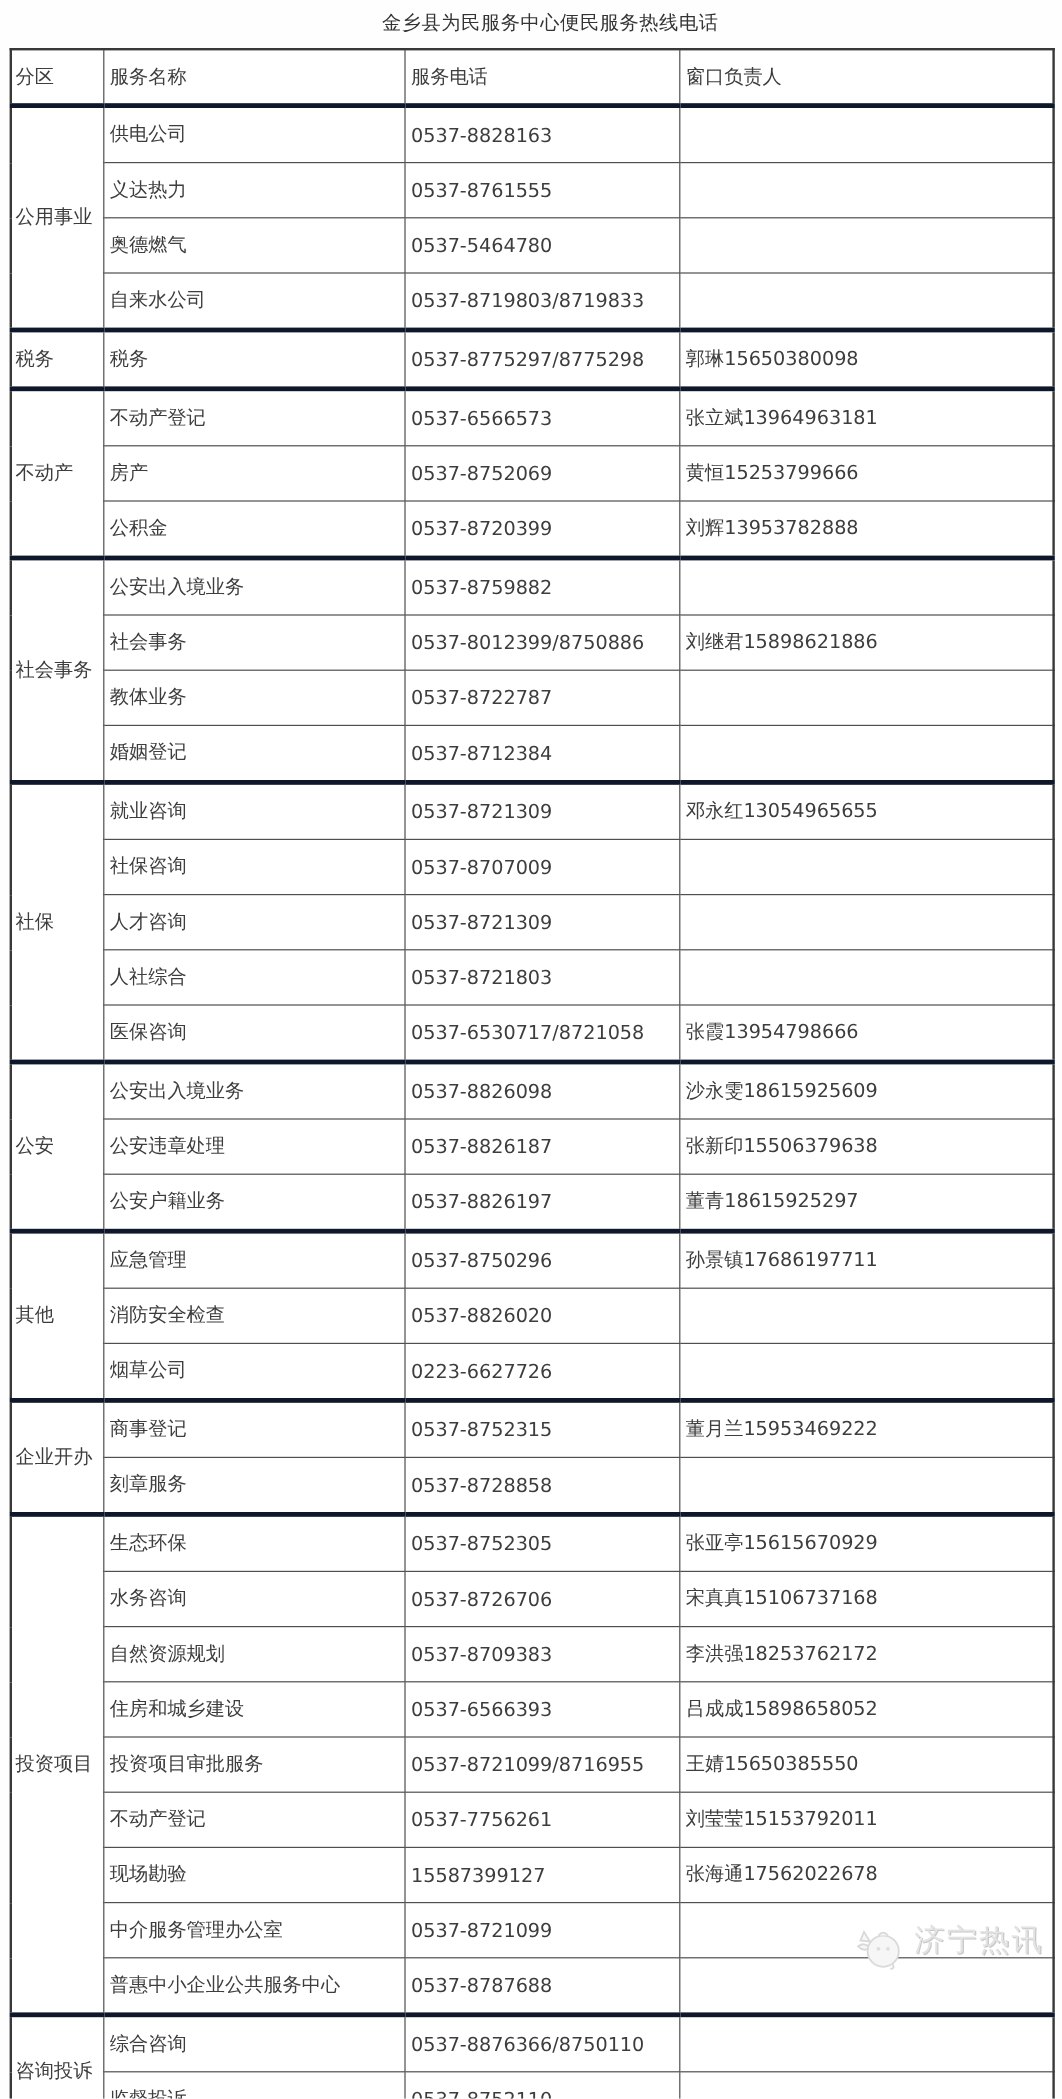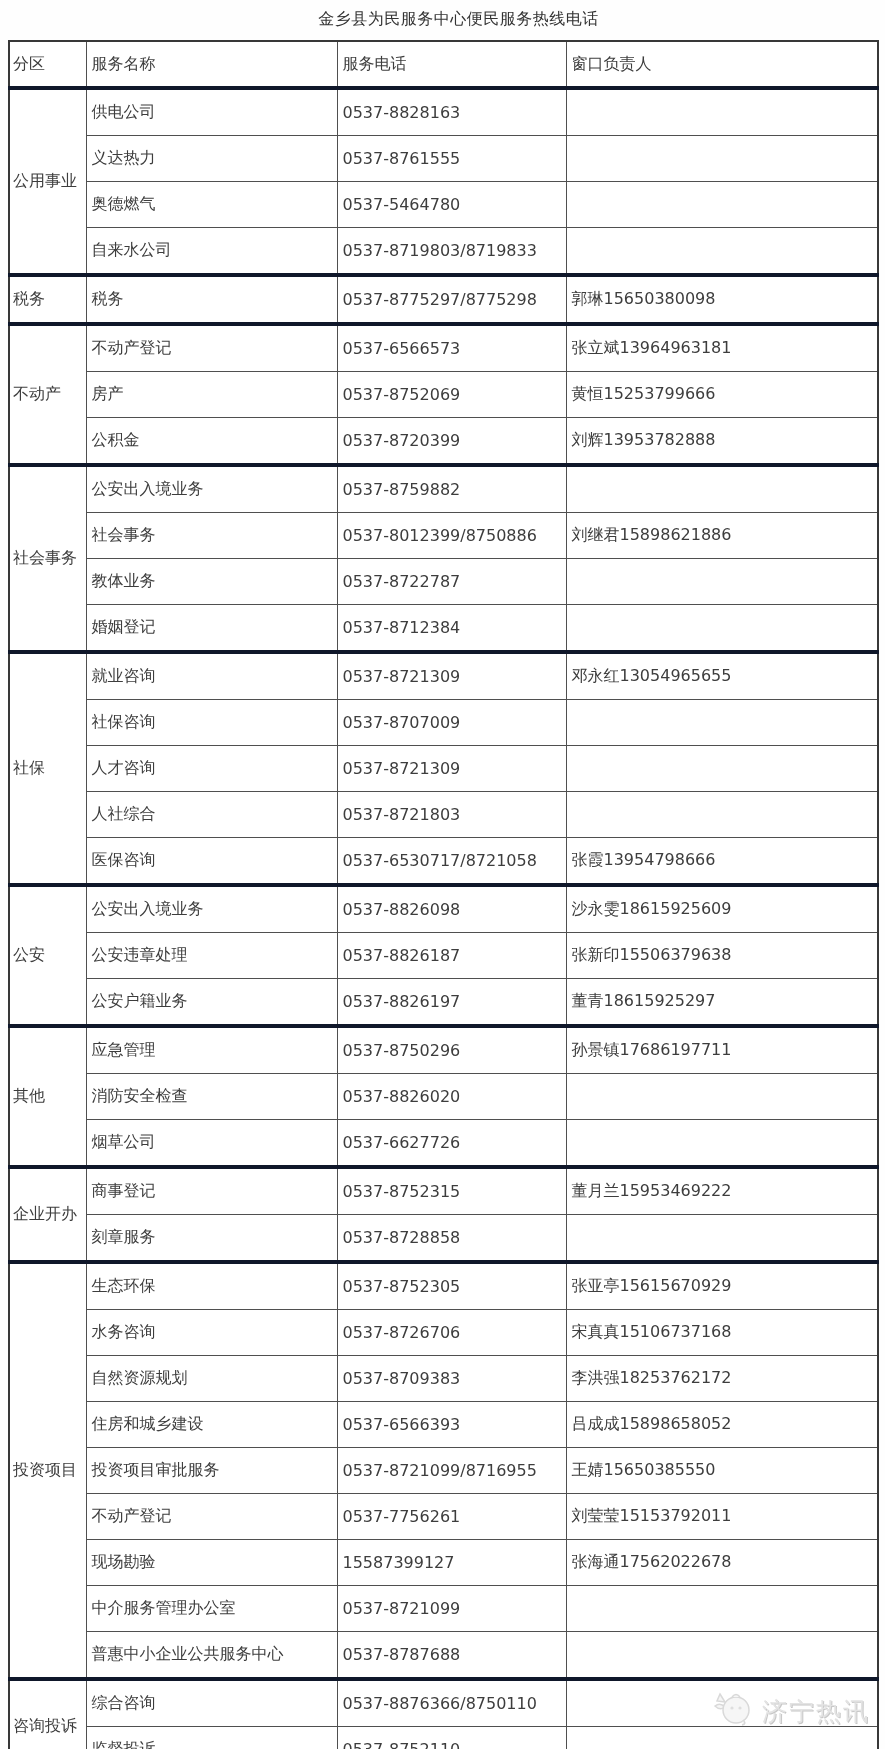--- a/index.html
+++ b/index.html
@@ -56,23 +56,23 @@
   }
   thead th {
     border-bottom: 2px solid #383838;
     height: 44px;
   }
   th.cat-cell, td.cat-cell { padding-left: 3px; margin-left: 22px; }
   tr.group-start td { border-top: 4px solid #0f172a; }
   .watermark {
     position: absolute;
     left: 712px;
-    top: 1684px;
+    top: 1600px;
     display: flex;
-    align-items: flex-end;
+    align-items: flex-start;
     gap: 6px;
     pointer-events: none;
   }
   .watermark-text {
     font-size: 25px;
     letter-spacing: 2px;
     color: #e3e3e3;
     text-shadow: 1px 1px 0 #c8c8c8, -1px -1px 0 #ffffff;
     white-space: nowrap;
   }
@@ -213,21 +213,21 @@
           <td>0537-8750296</td>
           <td>孙景镇17686197711</td>
         </tr>
         <tr>
           <td>消防安全检查</td>
           <td>0537-8826020</td>
           <td></td>
         </tr>
         <tr>
           <td>烟草公司</td>
-          <td>0537-6627726</td>
+          <td>0223-6627726</td>
           <td></td>
         </tr>
         <tr class="group-start">
           <td class="cat-cell" rowspan="2">企业开办</td>
           <td>商事登记</td>
           <td>0537-8752315</td>
           <td>董月兰15953469222</td>
         </tr>
         <tr>
           <td>刻章服务</td>

